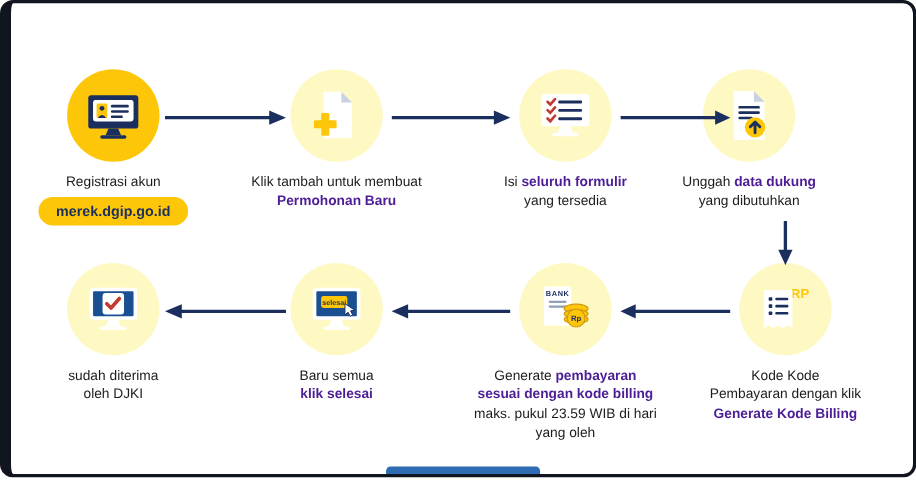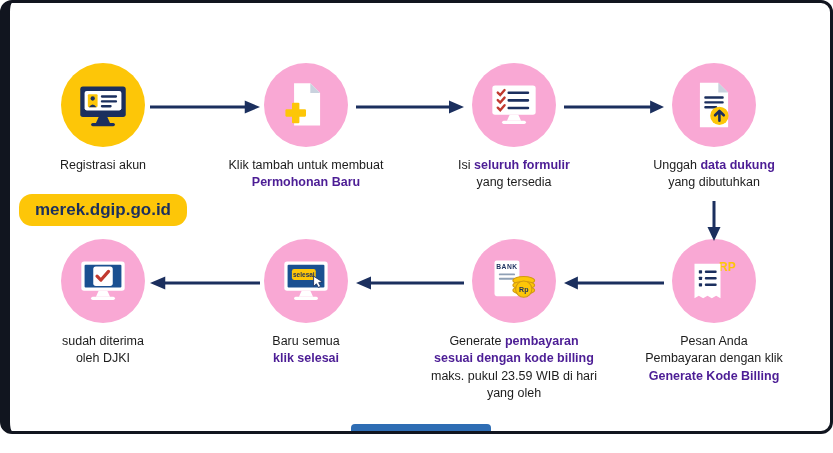--- a/index.html
+++ b/index.html
@@ -17,48 +17,48 @@
     overflow: hidden;
     text-decoration: underline;
   }
 
   .step { position: absolute; width: 186px; text-align: center; margin: 0; }
   .circle {
     width: 84px; height: 84px; border-radius: 50%;
     margin: 0 auto;
     display: flex; align-items: center; justify-content: center;
   }
-  .circle.blue { background: #f9a8d4; }
+  .circle.blue { background: #fef9c3; }
   .circle.yellow { background: #fdc608; }
   .circle svg { width: 52px; height: 52px; display: block; }
 
   .caption { margin-top: 10px; font-size: 12.5px; line-height: 1.38; color: #1c1c1c; }
   .caption .line { white-space: nowrap; }
   .seg.bold { font-weight: 700; color: #4c1d95; }
 
   .badge {
     display: inline-block;
-    margin-top: 20px;
+    margin-top: 5px;
     background: #fdc608;
     color: #1b2f5e;
     font-weight: 700;
-    font-size: 17px;
+    font-size: 13px;
     padding: 4px 16px;
     border-radius: 13px;
   }
 
   .arrow { position: absolute; color: #1b2f5e; }
   .arrow svg { display: block; width: 100%; height: 100%; }
   .arrow.left svg { transform: scaleX(-1); }
 
   
   #s1 { left: 0;   top: 60px; }
   #s2 { left: 203px; top: 60px; }
   #s3 { left: 411px; top: 60px; }
-  #s4 { left: 611px; top: 60px; }
+  #s4 { left: 578px; top: 60px; }
   #s8 { left: 0;   top: 236px; }
   #s7 { left: 203px; top: 236px; }
   #s6 { left: 411px; top: 236px; }
   #s5 { left: 611px; top: 236px; }
 
   #a1 { left: 140px; top: 96px; width: 110px; height: 16px; }
   #a2 { left: 346px; top: 96px; width: 108px; height: 16px; }
   #a3 { left: 554px; top: 96px; width: 100px; height: 16px; }
   #b1 { left: 140px; top: 272px; width: 110px; height: 16px; }
   #b2 { left: 346px; top: 272px; width: 108px; height: 16px; }
@@ -164,21 +164,21 @@
           <rect x="10" y="14" width="3" height="3" rx="0.6"></rect>
           <rect x="15.5" y="14.4" width="11" height="2.2" rx="1"></rect>
           <rect x="10" y="20" width="3" height="3" rx="0.6"></rect>
           <rect x="15.5" y="20.4" width="11" height="2.2" rx="1"></rect>
           <rect x="10" y="26" width="3" height="3" rx="0.6"></rect>
           <rect x="15.5" y="26.4" width="11" height="2.2" rx="1"></rect>
         </g>
       </svg>
     </div>
     <figcaption class="caption">
-      <div class="line"><span class="seg">Pesan Anda</span></div>
+      <div class="line"><span class="seg">Kode Kode</span></div>
       <div class="line"><span class="seg">Pembayaran dengan klik</span></div>
       <div class="line"><span class="seg bold">Generate Kode Billing</span></div>
     </figcaption>
   </figure>
 
   <figure class="step" id="s6">
     <div class="circle blue">
       <svg viewBox="0 0 48 48" aria-hidden="true">
         <rect x="6" y="5" width="23" height="33" rx="2" fill="#ffffff"></rect>
         <text x="17.5" y="13" text-anchor="middle" font-size="6.2" font-weight="bold" fill="#1b2f5e" letter-spacing="0.5">BANK</text>

